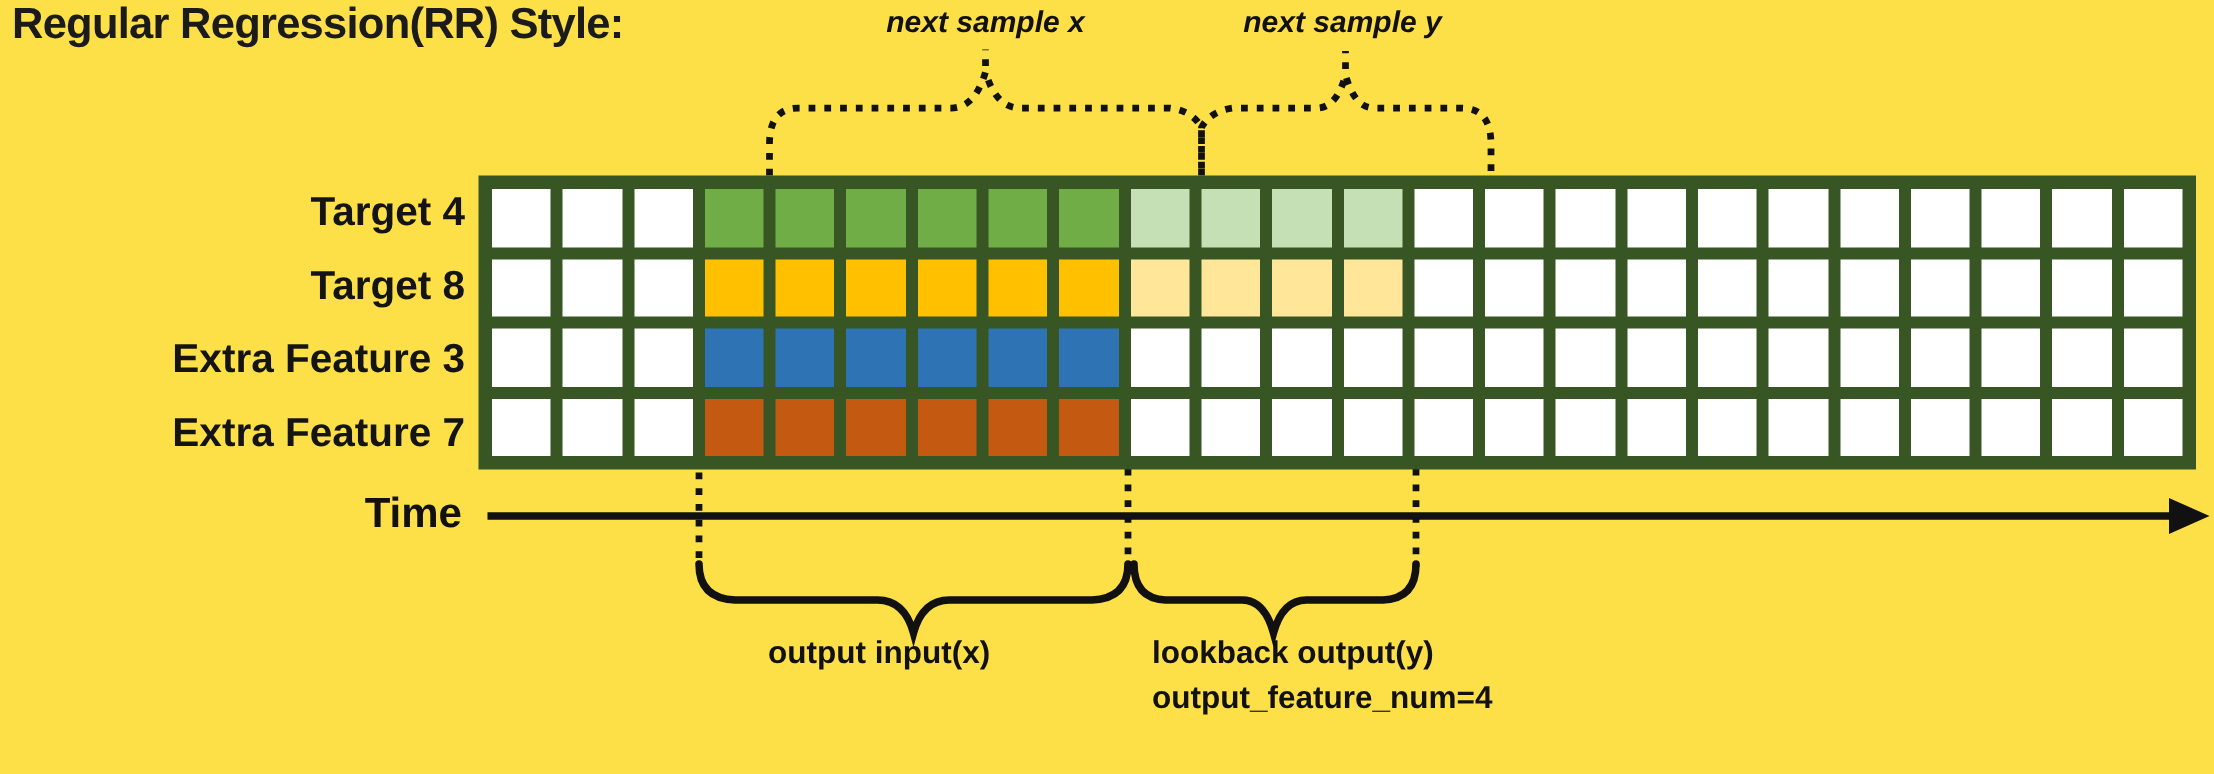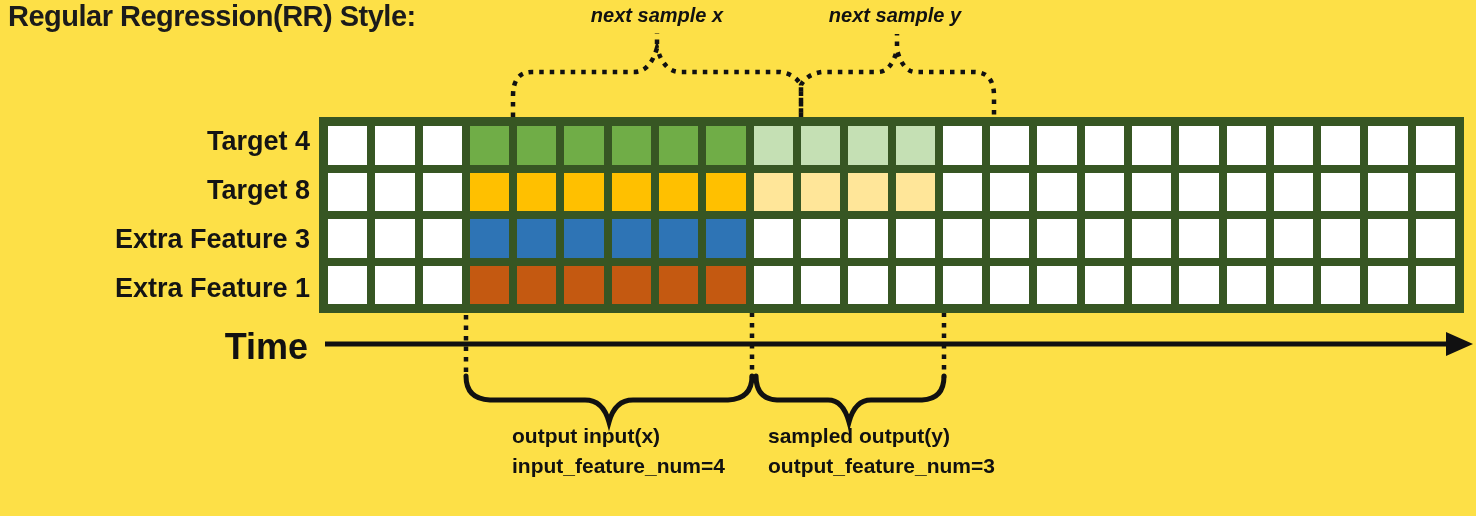--- a/index.html
+++ b/index.html
@@ -64,21 +64,21 @@
     white-space: nowrap;
   }
   .next-x { left: 527px; }
   .next-y { left: 765px; }
   .time-label {
     position: absolute;
     left: 190px;
     top: 326px;
     width: 118px;
     text-align: right;
-    font-size: 36px;
+    font-size: 28px;
     font-weight: bold;
     color: #111111;
   }
   .info-block {
     position: absolute;
     top: 421px;
     font-size: 21px;
     font-weight: bold;
     line-height: 30px;
     color: #111111;
@@ -111,21 +111,21 @@
 
     <path d="M 466 376 Q 466 399 490 400 L 585 400 Q 603 400 609 422 Q 615 400 633 400 L 728 400 Q 752 399 752 376" fill="none" stroke="#111111" stroke-width="5" stroke-linecap="round"></path>
 
     <path d="M 756 376 Q 756 399 777 400 L 828 400 Q 843 400 849 422 Q 855 400 871 400 L 922 400 Q 944 399 944 376" fill="none" stroke="#111111" stroke-width="5" stroke-linecap="round"></path>
   </svg>
 
   <div>
       <div class="row-label" style="top: 117px;">Target 4</div>
       <div class="row-label" style="top: 166px;">Target 8</div>
       <div class="row-label" style="top: 215px;">Extra Feature 3</div>
-      <div class="row-label" style="top: 264px;">Extra Feature 1</div>
+      <div class="row-label" style="top: 264px;">Extra Feature 7</div>
     </div>
 
   <div class="grid">
       <div class="cell" style="background: rgb(255, 255, 255);"></div>
       <div class="cell" style="background: rgb(255, 255, 255);"></div>
       <div class="cell" style="background: rgb(255, 255, 255);"></div>
       <div class="cell" style="background: rgb(112, 173, 71);"></div>
       <div class="cell" style="background: rgb(112, 173, 71);"></div>
       <div class="cell" style="background: rgb(112, 173, 71);"></div>
       <div class="cell" style="background: rgb(112, 173, 71);"></div>
@@ -220,21 +220,20 @@
       <div class="cell" style="background: rgb(255, 255, 255);"></div>
     </div>
 
   <div class="next-label next-x">next sample x</div>
   <div class="next-label next-y">next sample y</div>
 
   <div class="time-label">Time</div>
 
   <div class="info-block input-block">
     <div>output input(x)</div>
-    <div>input_feature_num=4</div>
   </div>
 
   <div class="info-block output-block">
-    <div>sampled output(y)</div>
-    <div>output_feature_num=3</div>
+    <div>lookback output(y)</div>
+    <div>output_feature_num=4</div>
   </div>
 
 </div>
 
 </body></html>

